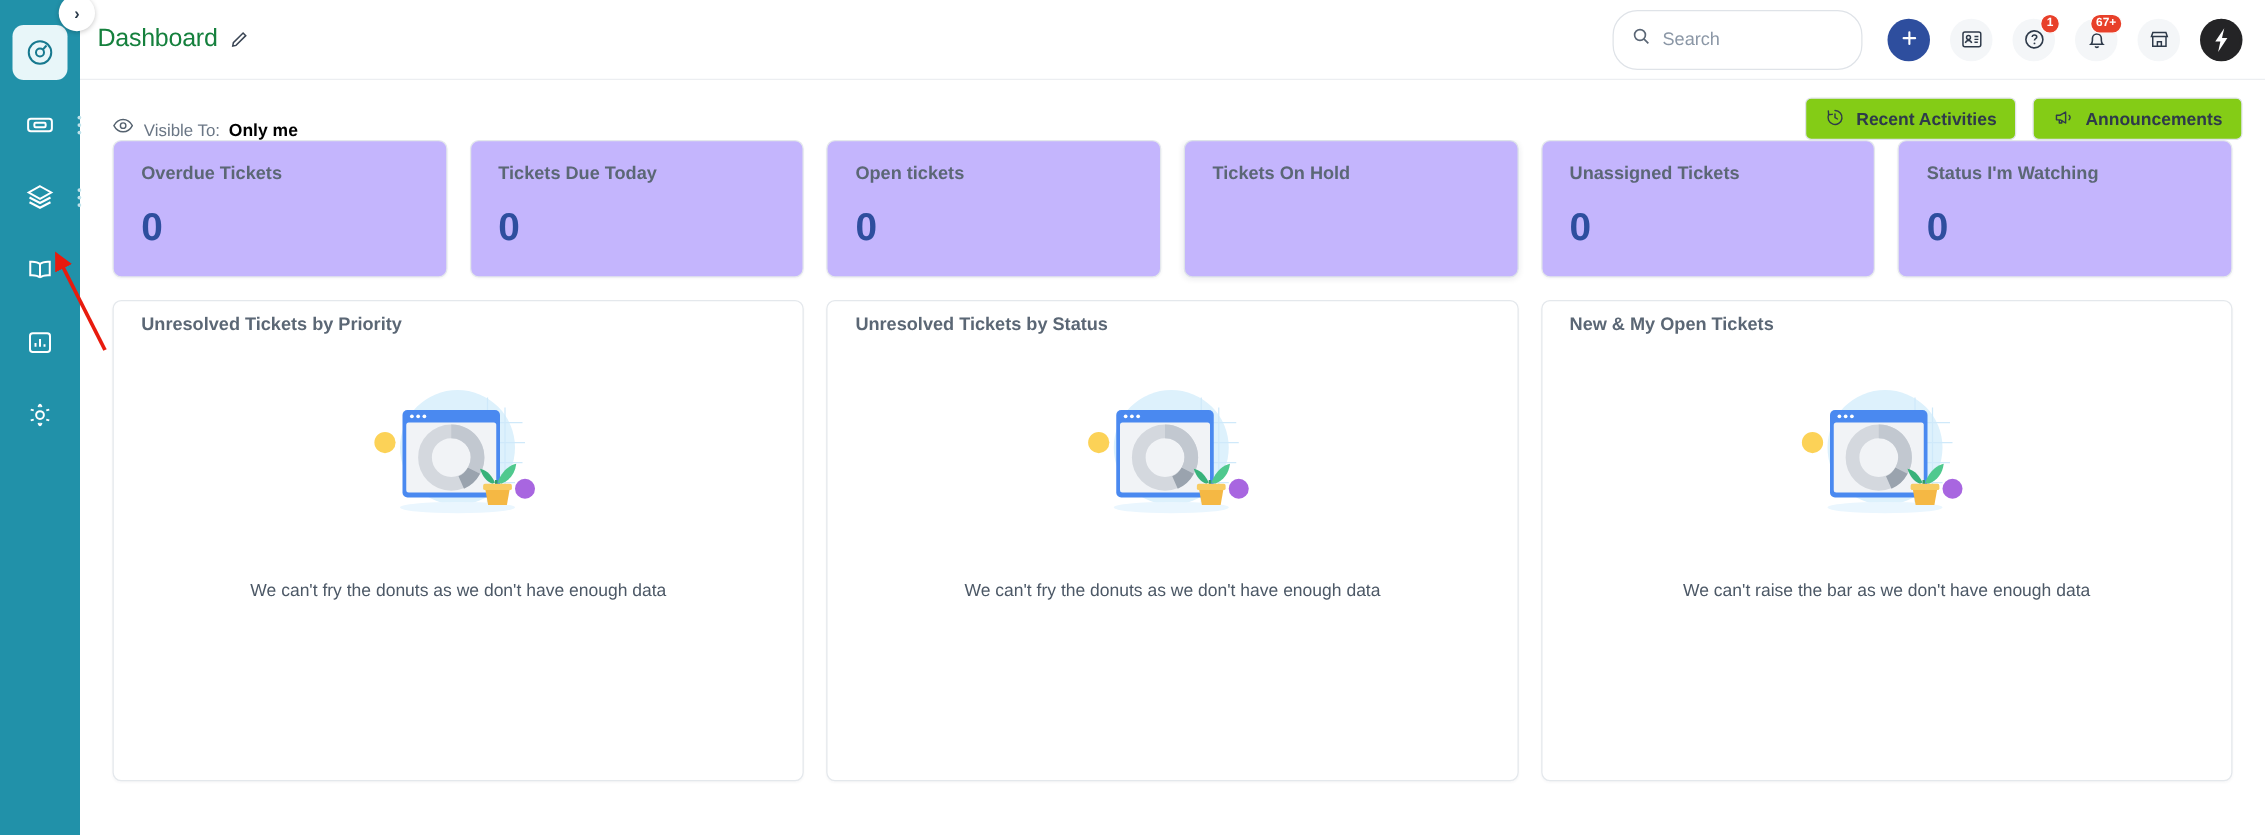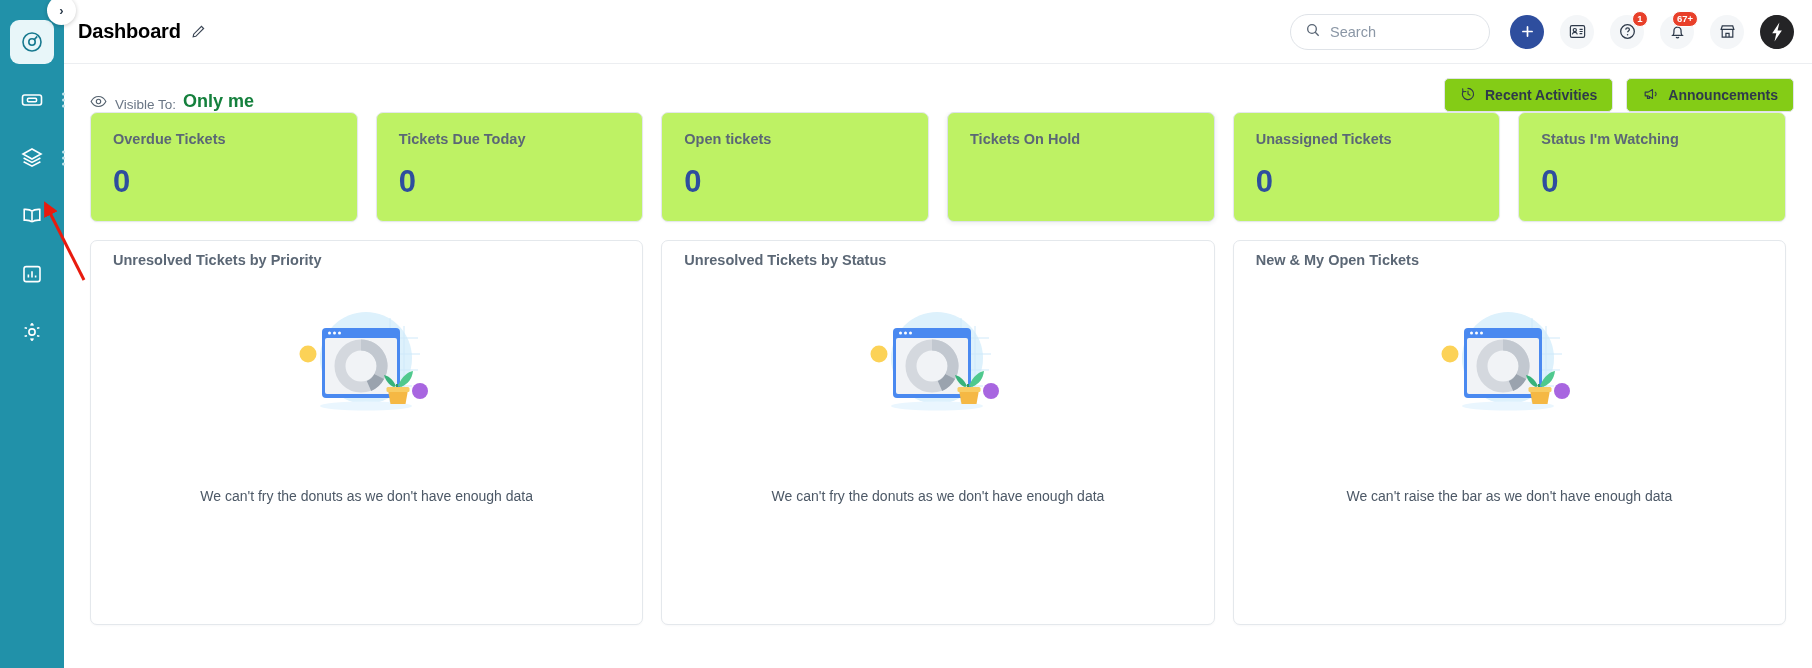--- a/index.html
+++ b/index.html
@@ -53,29 +53,29 @@
 
   
   .topbar {
     height: 64px; flex: 0 0 64px;
     display: flex; align-items: center;
     padding: 0 18px 0 14px;
     border-bottom: 1px solid #eceef1;
     background: #fff;
   }
   .page-title {
-    font-size: 20px; font-weight: bold; color: #000000;
+    font-size: 20px; font-weight: normal; color: #15803d;
     letter-spacing: -.2px;
     text-align: right;
   }
   .edit-icon { margin-left: 9px; cursor: pointer; display: inline-flex; align-items: center; }
   .topbar-spacer { flex: 1 1 auto; }
 
   .search-wrap {
-    width: 200px; height: 36px;
+    width: 200px; height: 48px;
     border: 1px solid #dfe3e8; border-radius: 20px;
     display: flex; align-items: center; padding: 0 14px;
     margin-right: 20px;
   }
   .search-wrap input {
     border: none; outline: none; font-size: 14.5px;
     color: #3c4757; width: 100%; margin-left: 9px;
     font-family: "Liberation Sans", sans-serif; background: transparent;
   }
   .search-wrap input::placeholder { color: #8b97a6; }
@@ -110,39 +110,39 @@
   }
 
   
   .visbar {
     height: 48px; flex: 0 0 48px;
     display: flex; align-items: flex-end;
     padding: 0 18px 0 26px;
     background: #fff;
   }
   .vis-label { font-size: 13.5px; color: #6a7685; margin-left: 8px; }
-  .vis-value { font-size: 18px; color: #15803d; font-weight: bold; margin-left: 7px; margin-top: 36px; }
+  .vis-value { font-size: 14px; color: #000000; font-weight: bold; margin-left: 7px; margin-top: 36px; }
   .visbar-spacer { flex: 1 1 auto; }
   .pill-btn {
     height: 34px; padding: 0 15px;
     border: 1px solid #dfe3e8; border-radius: 5px; background: #84cc16;
     display: flex; align-items: center; gap: 9px;
     font-size: 14px; font-weight: bold; color: #2e3a4a;
     cursor: pointer; margin-left: 13px;
     font-family: "Liberation Sans", sans-serif;
   }
 
   
   .content { flex: 1 1 auto; padding: 0 26px 14px 26px; overflow: hidden; }
 
   .kpi-row { display: flex; gap: 18px; margin-bottom: 18px; }
   .kpi-card {
     flex: 1 1 0; height: 110px;
     border: 1px solid #e4e8ec; border-radius: 7px;
-    background: #bef264; padding: 18px 22px;
+    background: #c4b5fd; padding: 18px 22px;
     box-shadow: 0 1px 2px rgba(20,30,50,.03);
     cursor: pointer;
   }
   .kpi-card.highlight { border-color: #dde3e9; box-shadow: 0 1px 5px rgba(20,30,50,.09); }
   .kpi-title { font-size: 14.5px; font-weight: bold; color: #5b6775; }
   .kpi-value { font-size: 31px; font-weight: bold; color: #2e4e9e; margin-top: 19px; line-height: 1; }
 
   .chart-row { display: flex; gap: 18px; }
   .chart-card {
     flex: 1 1 0; height: 385px;
@@ -150,21 +150,20 @@
     background: #fff; padding: 11px 22px;
     box-shadow: 0 1px 2px rgba(20,30,50,.03);
     display: flex; flex-direction: column;
   }
   .chart-title { font-size: 14.5px; font-weight: bold; color: #5b6775; }
   .empty-wrap {
     flex: 1 1 auto;
     display: flex; flex-direction: column;
     align-items: center; justify-content: flex-start;
     padding-top: 34px;
-    gap: 24px;
   }
   .empty-illus { width: 150px; height: 118px; }
   .empty-msg { font-size: 14px; color: #4c5866; margin-top: 44px; }
 
   
   .annot-arrow { position: absolute; left: 0; top: 0; width: 1812px; height: 668px; pointer-events: none; z-index: 30; }
 </style>
 </head>
 <body>
 

